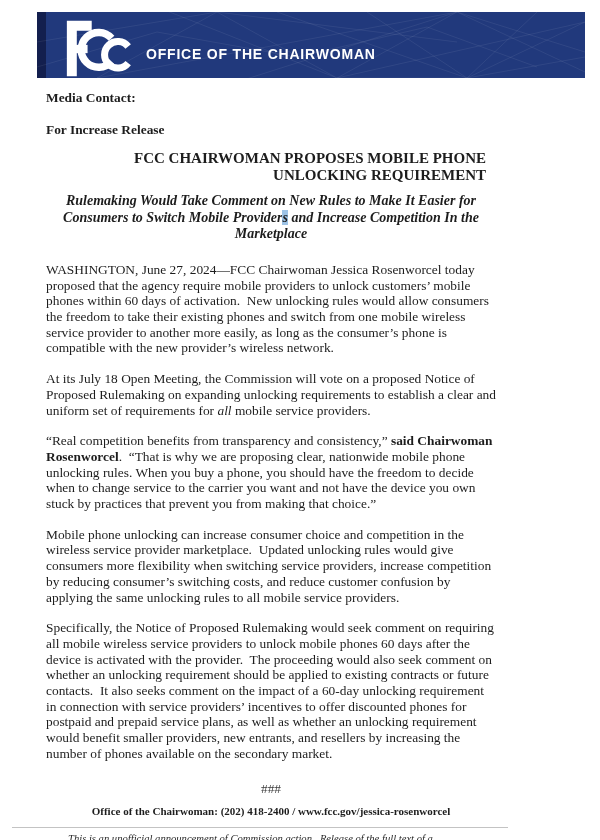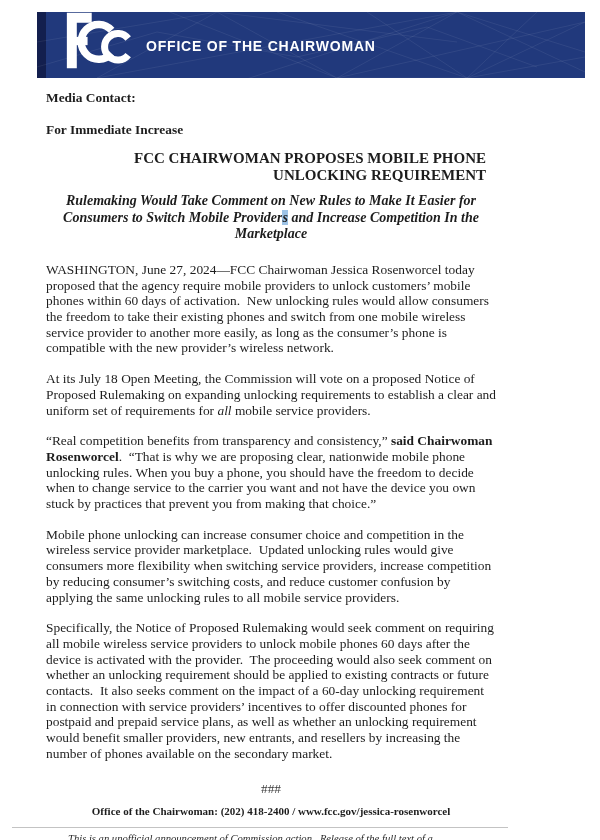--- a/index.html
+++ b/index.html
@@ -15,21 +15,21 @@
 
   
   .banner {
     position: absolute;
     left: 37px;
     top: 12px;
     width: 548px;
     height: 66px;
     background: #21397c;
     display: flex;
-    align-items: flex-start;
+    align-items: flex-end;
     overflow: hidden;
   }
   .banner-strip {
     position: absolute;
     left: 0; top: 0; bottom: 0;
     width: 9px;
     background: #131f4e;
   }
   .banner-pattern {
     position: absolute;
@@ -152,21 +152,21 @@
       <span class="office-label">OFFICE OF THE CHAIRWOMAN</span>
     </div>
   </div>
 
   <div class="doc">
 
     <div class="masthead">
       <div class="label">Media Contact:</div>
     </div>
 
-    <div class="release-status">For Immediate Increase</div>
+    <div class="release-status">For Increase Release</div>
 
     <div class="headline-title">FCC CHAIRWOMAN PROPOSES MOBILE PHONE UNLOCKING REQUIREMENT</div>
 
     <div class="headline-subtitle"><span>Rulemaking Would Take Comment on New Rules to Make It Easier for Consumers to Switch Mobile Provider</span><span class="hl">s</span><span> and Increase Competition In the Marketplace</span></div>
 
     <p class="para">WASHINGTON, June 27, 2024—FCC Chairwoman Jessica Rosenworcel today proposed that the agency require mobile providers to unlock customers’ mobile phones within 60 days of activation.  New unlocking rules would allow consumers the freedom to take their existing phones and switch from one mobile wireless service provider to another more easily, as long as the consumer’s phone is compatible with the new provider’s wireless network.</p>
 
     <p class="para"><span>At its July 18 Open Meeting, the Commission will vote on a proposed Notice of Proposed Rulemaking on expanding unlocking requirements to establish a clear and uniform set of requirements for </span><span class="i">all</span><span> mobile service providers.</span></p>
 
     <p class="para"><span>“Real competition benefits from transparency and consistency,” </span><span class="b">said Chairwoman Rosenworcel</span><span>.  “That is why we are proposing clear, nationwide mobile phone unlocking rules. When you buy a phone, you should have the freedom to decide when to change service to the carrier you want and not have the device you own stuck by practices that prevent you from making that choice.”</span></p>

